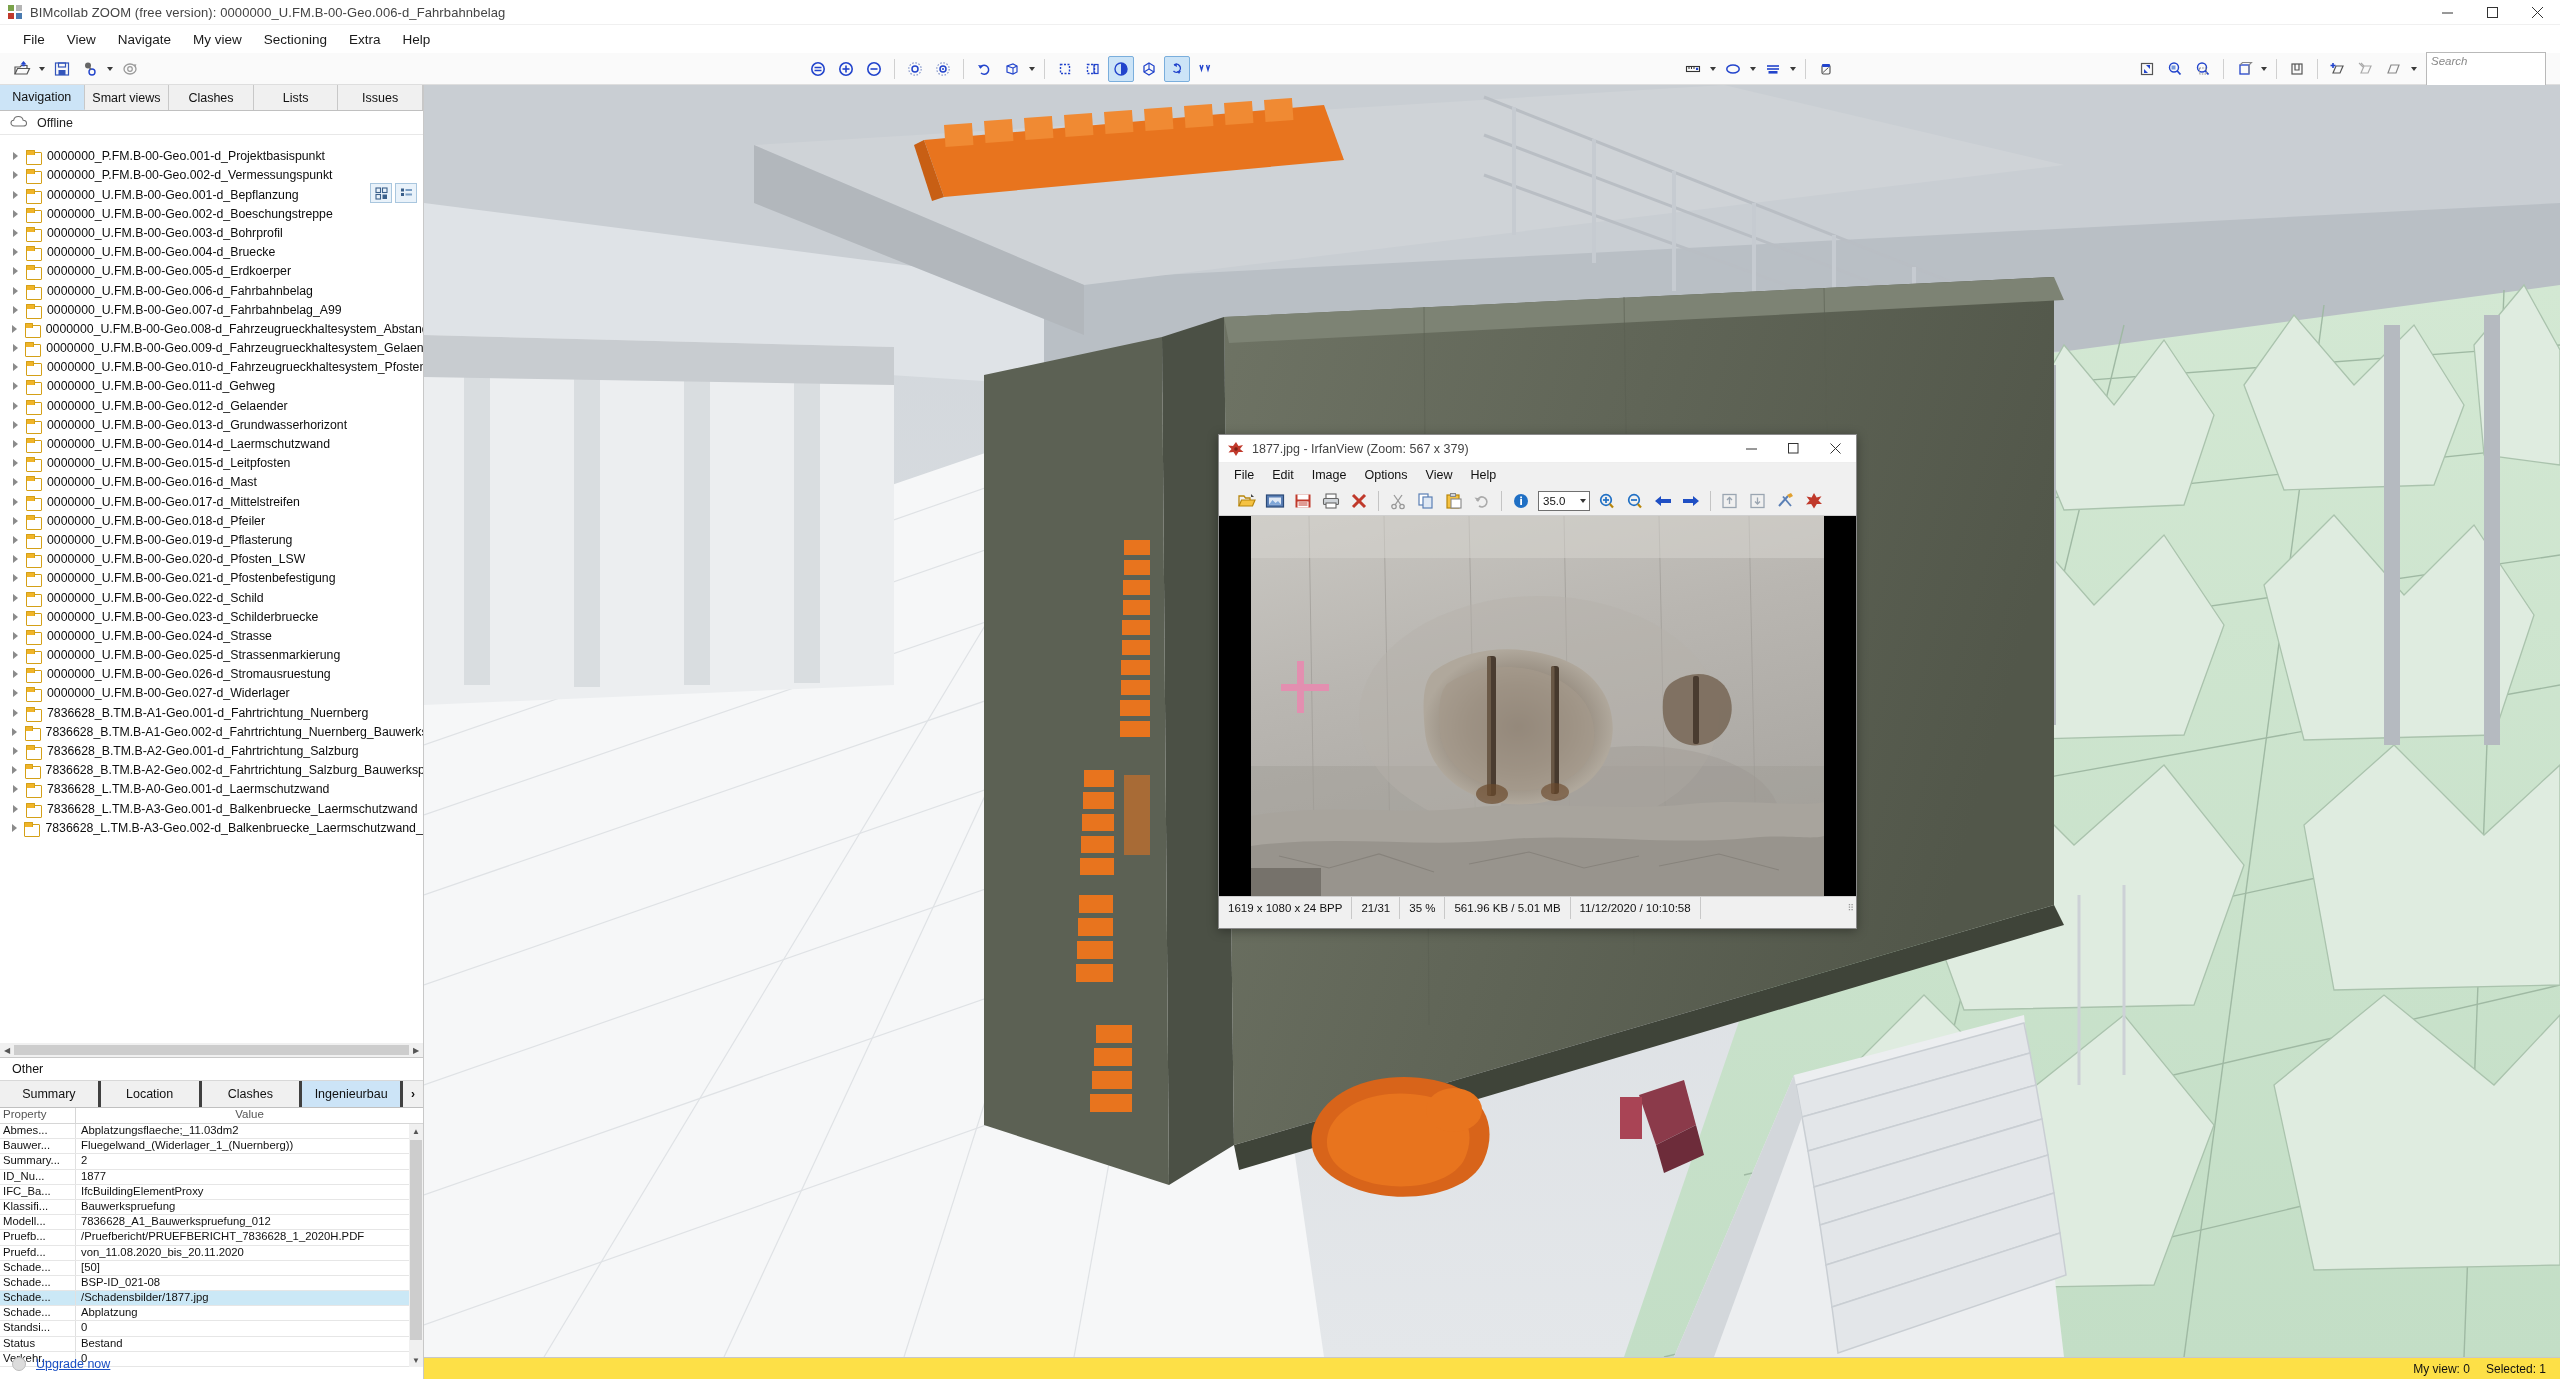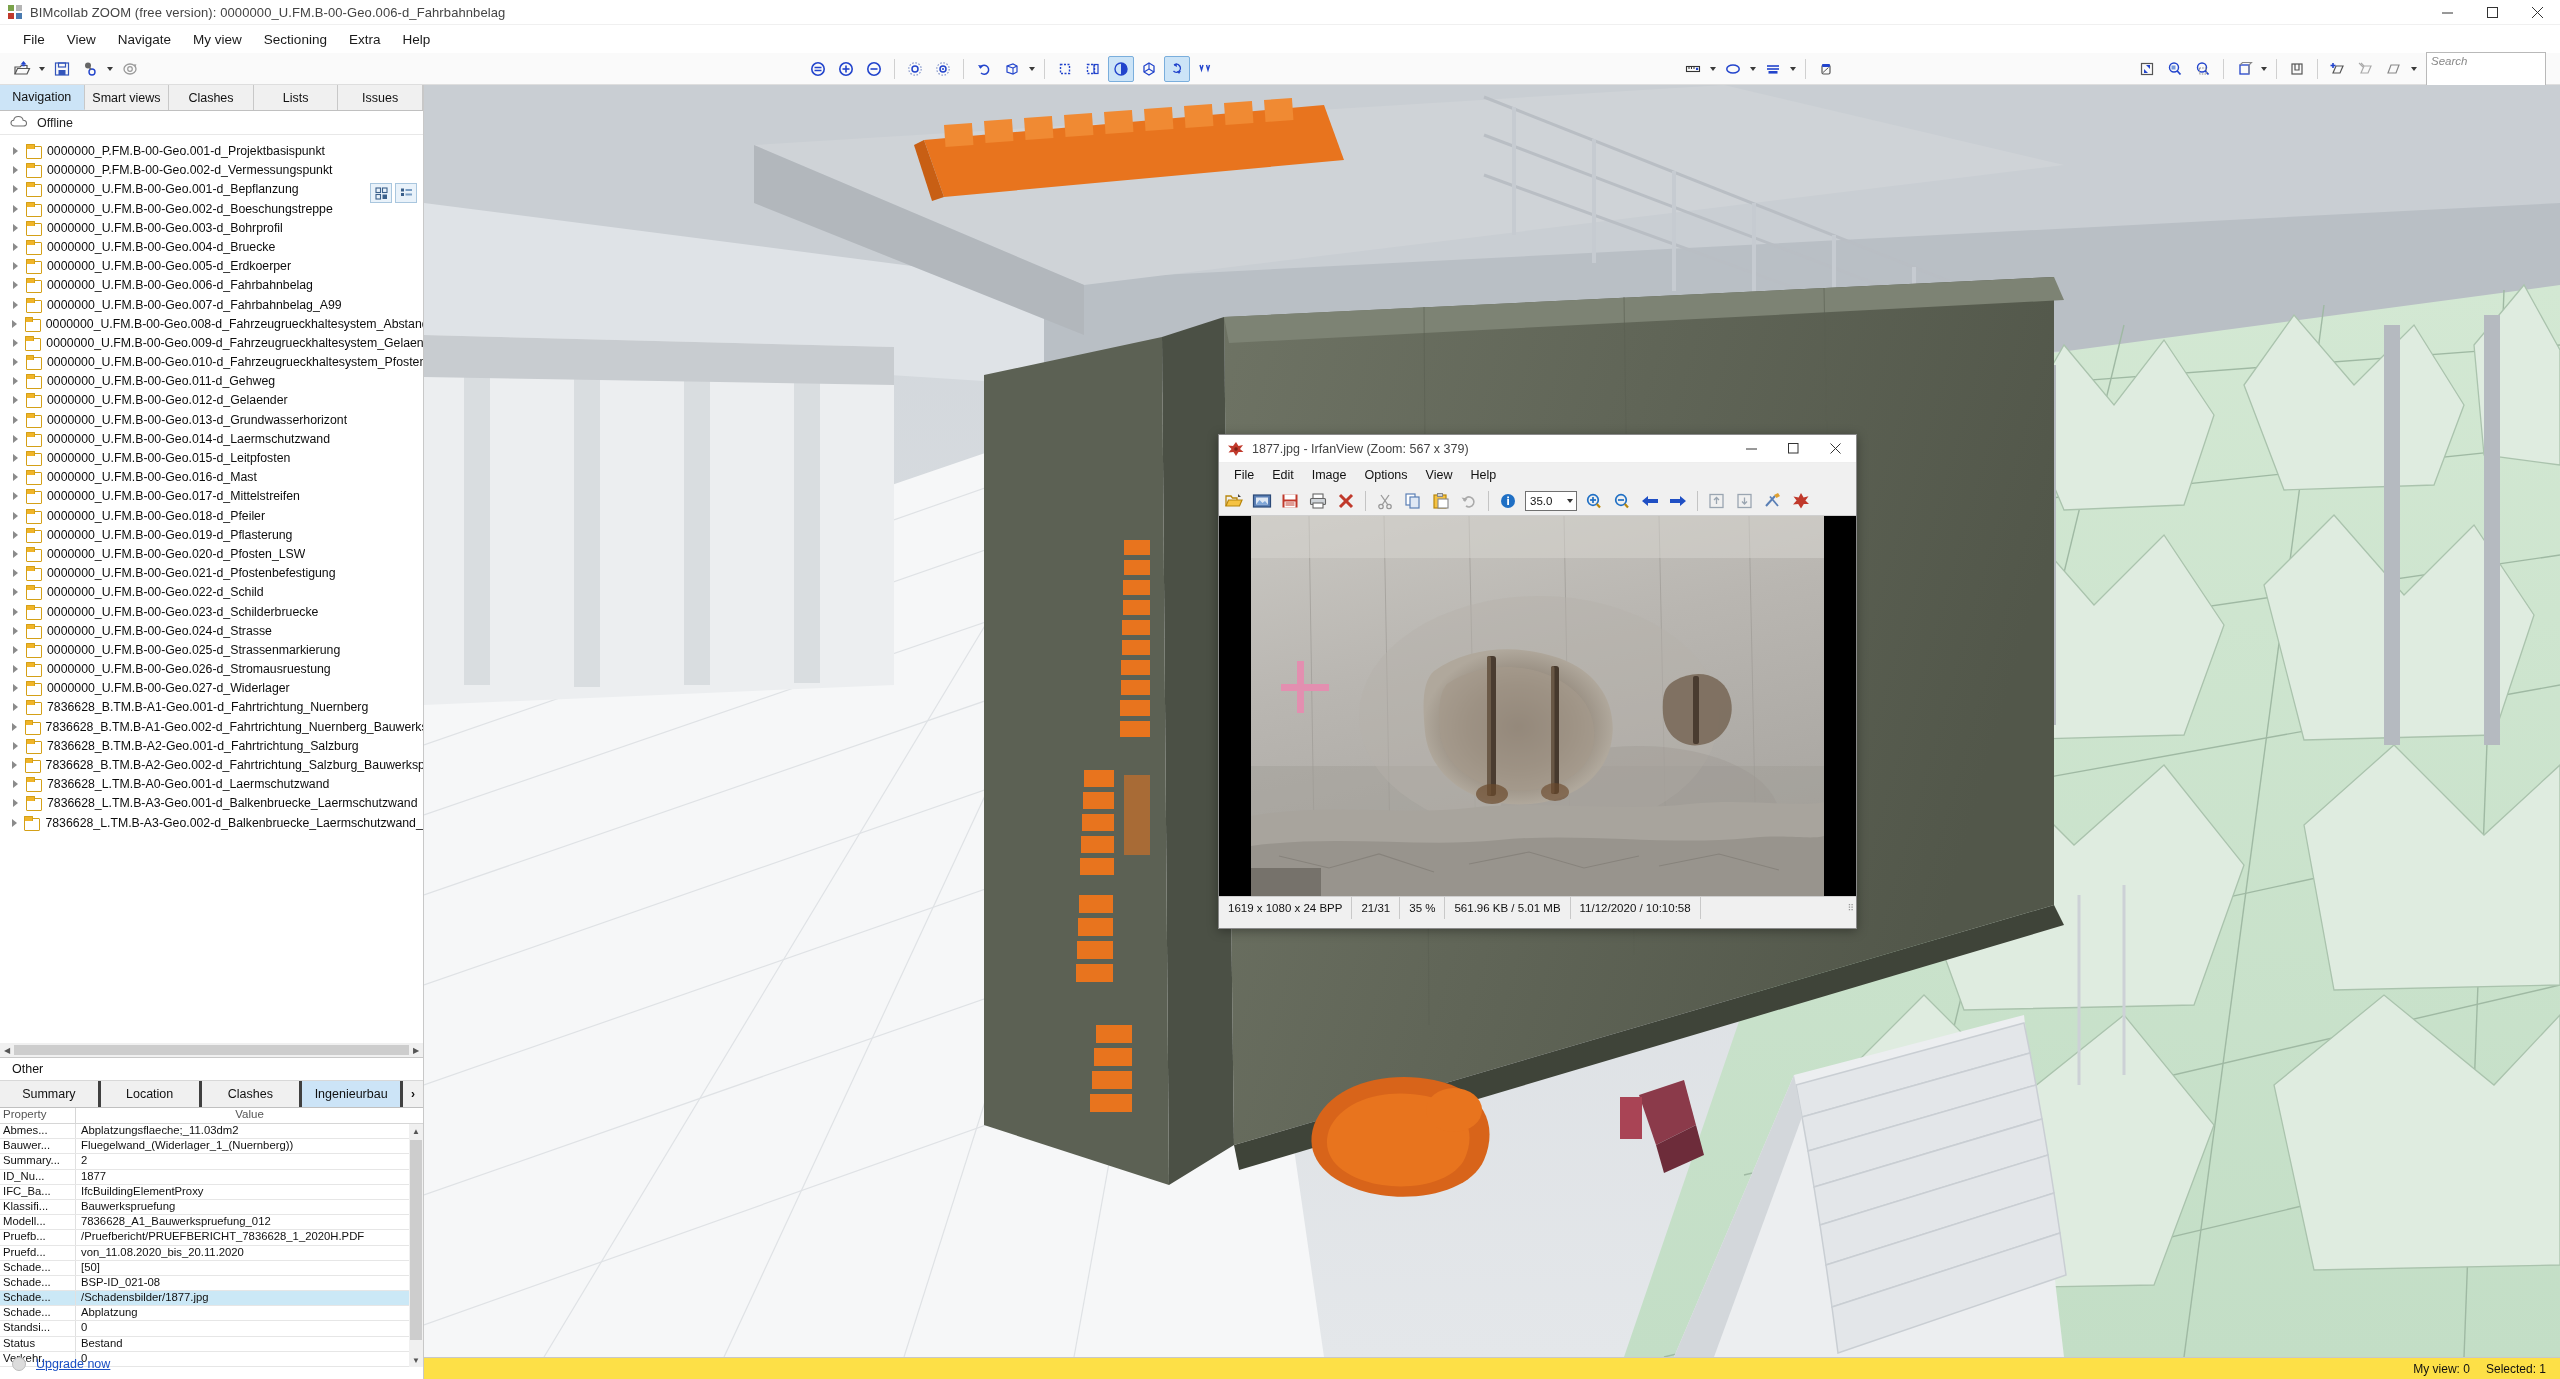--- a/index.html
+++ b/index.html
@@ -62,21 +62,21 @@
          font-size:12.5px; color:#111; border-right:1px solid #c8c8c8;
          background:#f0f0f0; }
   .tab.sel { background:#cce4f7; border-bottom:1px solid #cce4f7; }
   .panel-tools { position:absolute; right:6px; top:98px; display:flex; gap:3px; }
   .ptool { width:22px; height:20px; border:1px solid #a9c6de; background:#e9f2fa;
            display:flex; align-items:center; justify-content:center; }
   .offline-row { display:flex; align-items:center; height:24px; padding-left:10px; border-bottom:1px solid #e8e8e8;}
   .offline-row .lbl { font-size:12.5px; color:#222; margin-left:8px; }
 
   .tree { position:absolute; left:0; top:53px; width:423px; height:918px; overflow:hidden; padding-top:6px; }
-  .tnode { display:flex; align-items:flex-start; height:19.2px; padding-left:8px; white-space:nowrap; }
+  .tnode { display:flex; align-items:flex-end; height:19.2px; padding-left:8px; white-space:nowrap; }
   .tnode .arrow { width:14px; height:14px; display:flex; align-items:center; justify-content:center; }
   .tnode .arrow:after { content:""; border-top:4px solid transparent; border-bottom:4px solid transparent;
                         border-left:5px solid #8b8b8b; margin-left:1px; }
   .folder { width:15px; height:13px; margin:0 6px 0 4px; position:relative; flex:none; }
   .folder:before {
     content:""; position:absolute; left:0; top:2px; width:14px; height:11px;
     border:1.3px solid #d4a017; border-radius:1px; background:#fff;
   }
   .folder:after {
     content:""; position:absolute; left:0px; top:0px; width:6.5px; height:4px;
@@ -129,21 +129,21 @@
   
   .irfan { position:absolute; left:1218px; top:434px; width:639px; height:495px;
            background:#f0f0f0; border:1px solid #8a8a8a; box-shadow:0 2px 10px rgba(0,0,0,.35); }
   .iv-title { height:28px; background:#ffffff; display:flex; align-items:center; border-bottom:1px solid #eee;}
   .iv-title .ivico { width:18px; height:16px; margin:0 7px 0 8px; position:relative; }
   .iv-title .ivtxt { font-size:12.5px; color:#444; }
   .iv-btns { margin-left:auto; display:flex; }
   .iv-btn { width:42px; height:28px; display:flex; align-items:center; justify-content:center; font-size:12px; color:#222;}
   .iv-menu { height:23px; background:#f0f0f0; display:flex; align-items:center; padding-left:6px; }
   .iv-menu .m { font-size:12.5px; color:#111; padding:2px 9px; }
-  .iv-tools { height:30px; background:#f0f0f0; display:flex; align-items:center; padding-left:1px;
+  .iv-tools { height:30px; background:#f0f0f0; display:flex; align-items:center; padding-left:14px;
               border-bottom:1px solid #cfcfcf;}
   .ivb { width:24px; height:24px; display:flex; align-items:center; justify-content:center; margin:0 2px; }
   .ivsep { width:1px; height:20px; background:#c4c4c4; margin:0 5px; }
   .zoomsel { width:52px; height:20px; border:1px solid #707070; background:#fff;
              display:flex; align-items:center; font-size:11.5px; color:#111; padding-left:4px; margin:0 3px;}
   .zoomsel .cv { margin-left:auto; margin-right:3px; border-left:3.5px solid transparent;
                  border-right:3.5px solid transparent; border-top:4px solid #333; }
   .iv-canvas { height:380px; background:#000; position:relative; overflow:hidden; }
   .iv-status { height:22px; background:#f0f0f0; display:flex; align-items:center; border-top:1px solid #cfcfcf;}
   .iv-status .seg { font-size:11.5px; color:#111; padding:0 9px; height:22px; display:flex; align-items:center;

